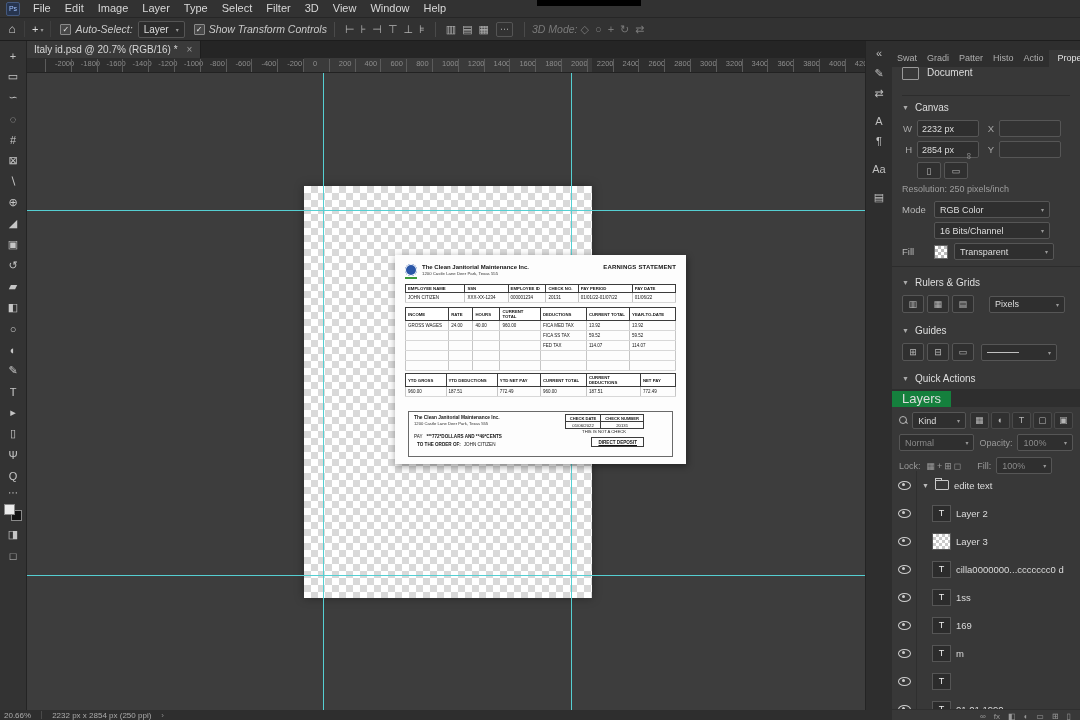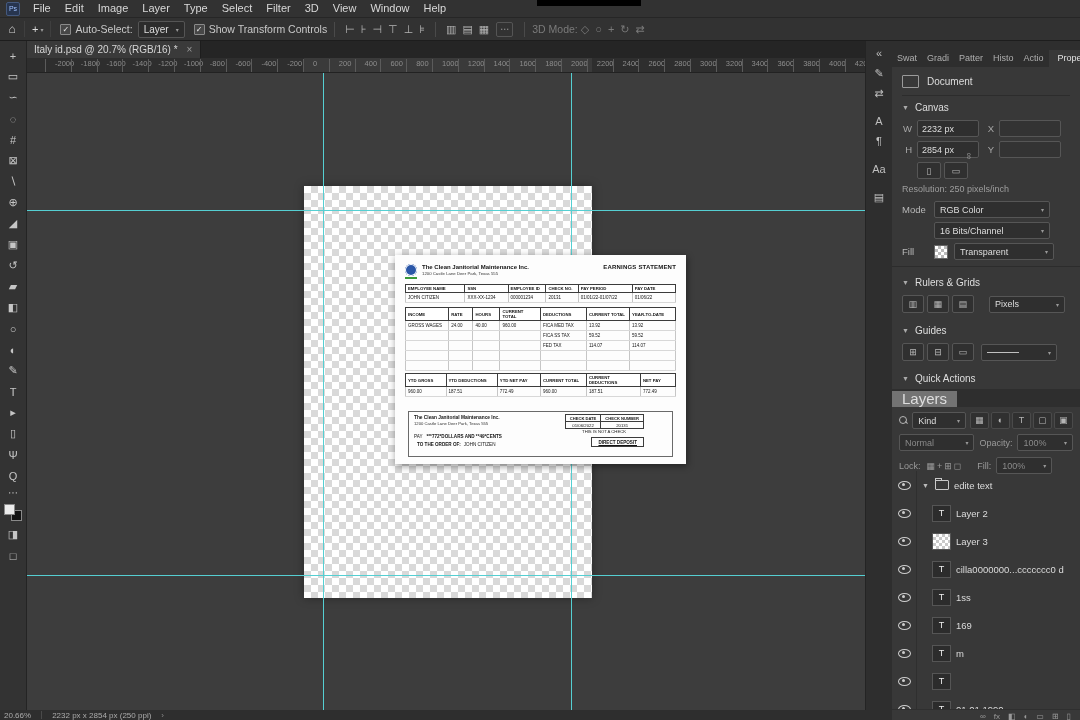--- a/index.html
+++ b/index.html
@@ -14,21 +14,21 @@
   .top-black{position:absolute;left:537px;top:0;width:104px;height:6px;background:#000;z-index:9;}
   
   .optionsbar{position:absolute;top:18px;left:0;width:1080px;height:22px;background:#323232;
               border-bottom:1px solid #1d1d1d;display:flex;align-items:center;z-index:5;
               font-size:11px;color:#cccccc;}
   .ob-home{width:24px;text-align:center;font-size:12px;color:#cfcfcf;}
   .ob-tool{display:flex;align-items:center;gap:2px;padding:0 7px;height:16px;
            border-left:1px solid #3f3f3f;border-right:1px solid #3f3f3f;color:#ddd;font-size:11px;}
   .ob-check{width:9px;height:9px;border:1px solid #8a8a8a;border-radius:1px;background:#474747;
             font-size:8px;line-height:9px;text-align:center;color:#e8e8e8;margin:0 4px 0 9px;}
-  .ob-label{font-size:10.5px;color:#c9c9c9;}
+  .ob-label{font-size:10.5px;color:#c9c9c9;font-style:italic;}
   .ob-select{height:15px;background:#2c2c2c;border:1px solid #555;border-radius:2px;font-size:10px;
              color:#ddd;display:flex;align-items:center;padding:0 5px;margin-left:5px;gap:7px;}
   .arr{font-size:6px;color:#999;}
   .ob-div{width:1px;height:15px;background:#4a4a4a;margin:0 7px;}
   .ob-icon{font-size:11px;color:#b3b3b3;padding:0 3px;}
   .ob-more{border:1px solid #555;border-radius:2px;color:#bbb;font-size:9px;padding:0 3px;margin:0 4px;line-height:13px;}
   .ob-dim{color:#7a7a7a;}
   
   .tabbar{position:absolute;top:41px;left:26px;width:840px;height:17px;background:#252525;display:flex;z-index:3;}
   .doc-tab{background:#3a3a3a;color:#d6d6d6;font-size:10px;display:flex;align-items:center;
@@ -97,21 +97,21 @@
   .panel-strip{position:absolute;top:40px;right:188px;width:26px;height:680px;background:#2e2e2e;
                border-left:1px solid #242424;z-index:4;display:flex;flex-direction:column;align-items:center;}
   .strip-icon{width:24px;height:18px;display:flex;align-items:center;justify-content:center;
               color:#bfbfbf;font-size:11px;}
   
   .panels{position:absolute;top:40px;right:0;width:188px;height:680px;background:#2e2e2e;z-index:4;color:#ccc;}
   .panel-tabs{height:17px;margin-top:10px;display:flex;align-items:stretch;}
   .ptab{padding:0 5px;line-height:17px;font-size:9px;color:#aeaeae;white-space:nowrap;overflow:hidden;}
   .ptab.active{background:#383838;color:#e2e2e2;padding:0 9px;}
   .props{background:#383838;height:322px;position:relative;padding:0 10px;overflow:hidden;font-size:10px;}
-  .props-doc{display:flex;align-items:center;gap:8px;height:28px;border-bottom:1px solid #2c2c2c;color:#ddd;}
+  .props-doc{display:flex;gap:8px;height:28px;border-bottom:1px solid #2c2c2c;color:#ddd;}
   .doc-icon{width:15px;height:11px;border:1px solid #9a9a9a;border-radius:1px;}
   .section-h{display:flex;align-items:center;gap:6px;height:22px;color:#dedede;font-size:10px;}
   .chev{font-size:7px;color:#aaa;}
   .frow{display:flex;align-items:center;gap:5px;margin:2px 0 4px 0;}
   .flabel{width:10px;color:#a6a6a6;font-size:9.5px;text-align:right;}
   .fbox{width:52px;height:15px;background:#2f2f2f;border:1px solid #565656;border-radius:2px;
         color:#ddd;font-size:9px;display:flex;align-items:center;padding:0 4px;}
   .fbox.dim{color:#787878;background:#333;}
   .chain{position:absolute;left:74px;top:84px;color:#9a9a9a;font-size:9px;transform:rotate(90deg);}
   .orients{display:flex;gap:3px;margin:3px 0 3px 15px;}
@@ -128,21 +128,21 @@
     background-image:linear-gradient(45deg,#bbb 25%,transparent 25%,transparent 75%,#bbb 75%),
                      linear-gradient(45deg,#bbb 25%,transparent 25%,transparent 75%,#bbb 75%);
     background-size:6px 6px;background-position:0 0,3px 3px;background-color:#fff;}
   .pdiv{border-top:1px solid #2c2c2c;margin:6px -10px 4px -10px;}
   .ibtn-row{display:flex;align-items:center;gap:3px;margin:2px 0 6px 0;}
   .ibtn{width:20px;height:16px;border:1px solid #565656;background:#303030;border-radius:2px;
         display:flex;align-items:center;justify-content:center;color:#b9b9b9;font-size:9px;}
   .line-sample{width:32px;height:1px;background:#c0c0c0;}
   
   .layers-tabbar{height:16px;display:flex;margin-top:2px;}
-  .ltab{background:#737373;padding:0 10px;line-height:16px;font-size:15px;color:#dedede;}
+  .ltab{background:#15803d;padding:0 10px;line-height:16px;font-size:13px;color:#dedede;}
   .layers-body{background:#383838;height:315px;position:relative;overflow:hidden;}
   .lfilter{display:flex;align-items:center;gap:4px;padding:5px 7px 3px 7px;}
   .mag{position:relative;width:9px;height:9px;margin-right:1px;}
   .mag::before{content:"";position:absolute;left:0;top:0;width:6px;height:6px;border:1px solid #b5b5b5;border-radius:50%;}
   .mag::after{content:"";position:absolute;left:6px;top:6px;width:3px;height:1px;background:#b5b5b5;transform:rotate(45deg);}
   .lficon{width:17px;height:15px;border:1px solid #4a4a4a;background:#303030;color:#b5b5b5;
           font-size:9px;text-align:center;line-height:15px;border-radius:2px;}
   .lblend{display:flex;align-items:center;gap:5px;padding:2px 7px;}
   .llabel{font-size:9px;color:#9a9a9a;}
   .dim .dd,.dd.dim{color:#8a8a8a;}

